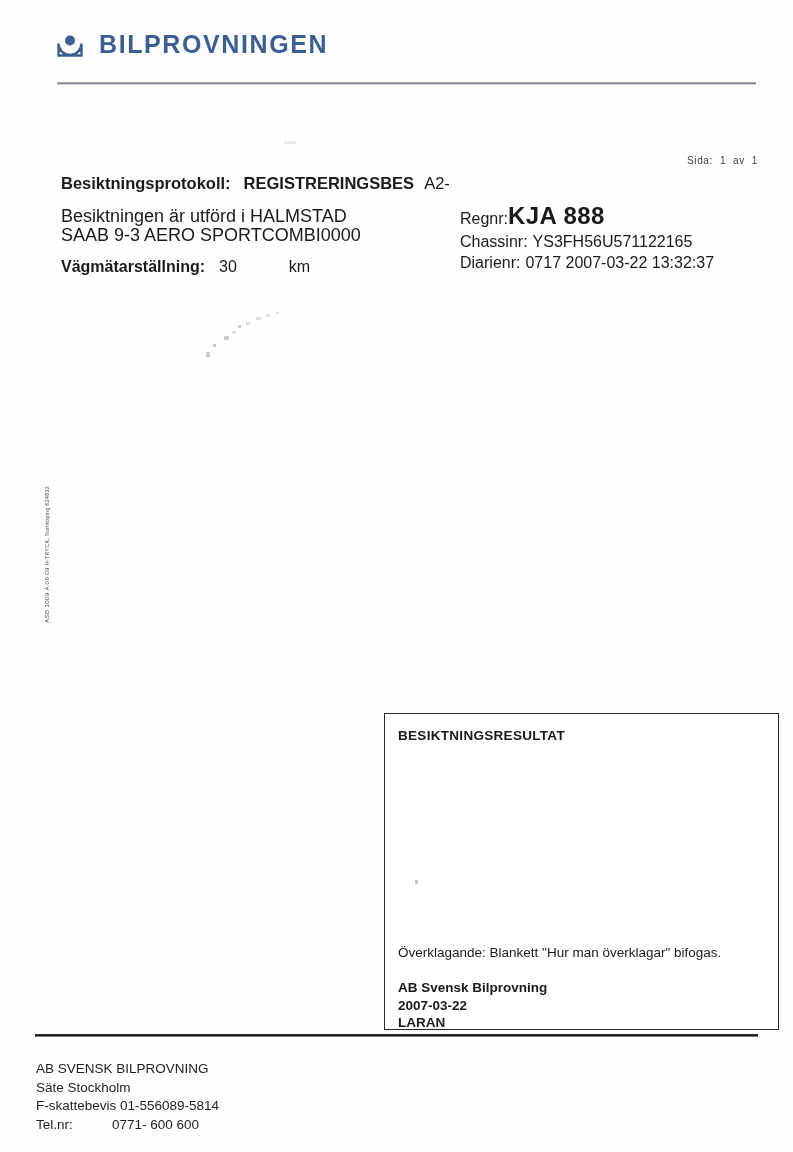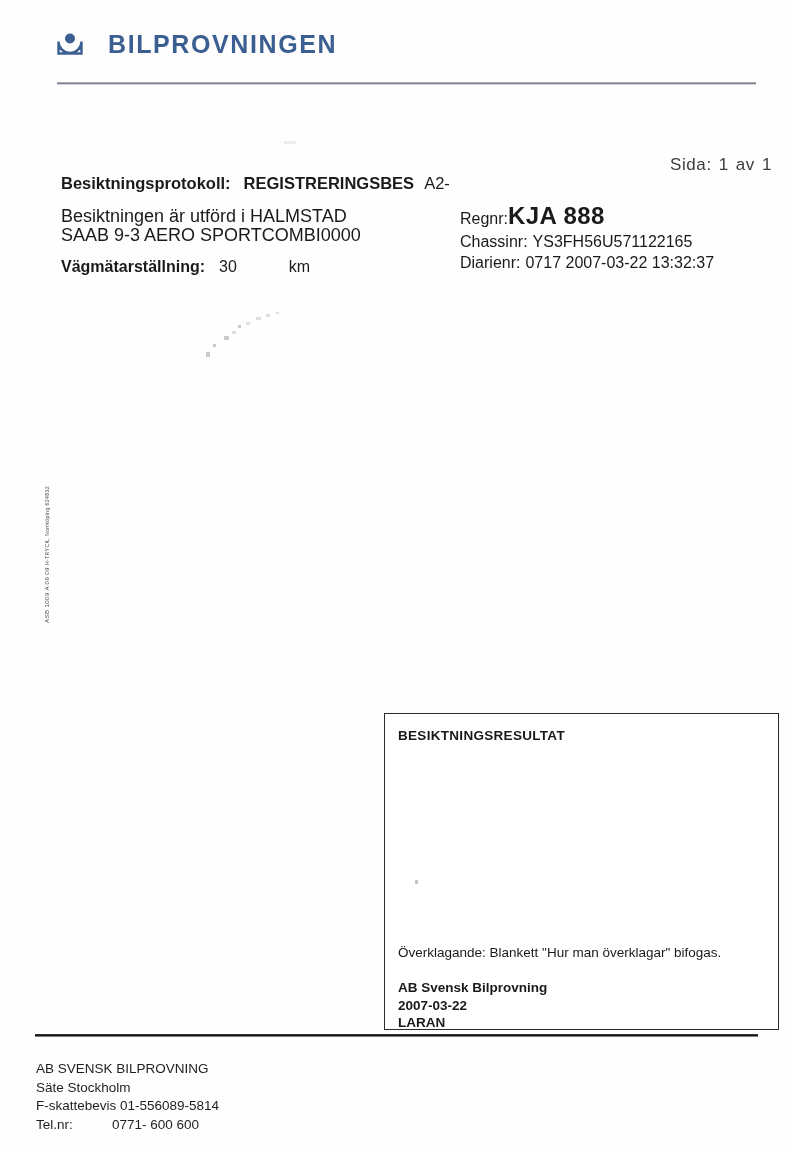--- a/index.html
+++ b/index.html
@@ -20,22 +20,22 @@
     overflow: hidden;
     background: #fefefe;
   }
 
   
   .logo-block {
     position: absolute;
     left: 57px;
     top: 32px;
     display: flex;
-    align-items: flex-start;
-    gap: 25px;
+    align-items: flex-end;
+    gap: 16px;
   }
   .logo-mark {
     width: 26px;
     height: 23px;
     position: relative;
     flex: 0 0 auto;
   }
   .logo-mark svg { display: block; }
   .logo-word {
     font-size: 25px;
@@ -54,23 +54,23 @@
     background: linear-gradient(to bottom,
        rgba(130,136,148,0.25) 0%,
        rgba(84,90,104,0.95) 40%,
        rgba(150,155,165,0.55) 75%,
        rgba(210,212,218,0.20) 100%);
   }
 
   
   .sida {
     position: absolute;
-    right: 21px;
+    right: 35px;
     top: 155px;
-    font-size: 17px;
+    font-size: 10px;
     color: #3d3d3d;
     letter-spacing: 0.6px;
     white-space: nowrap;
   }
   .sida .sp { display: inline-block; width: 7px; }
 
   
   .protokoll-line {
     position: absolute;
     left: 61px;

